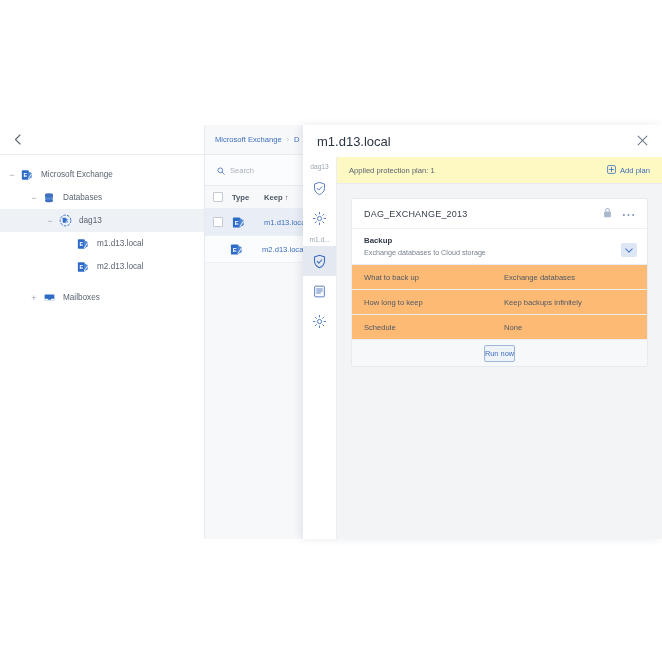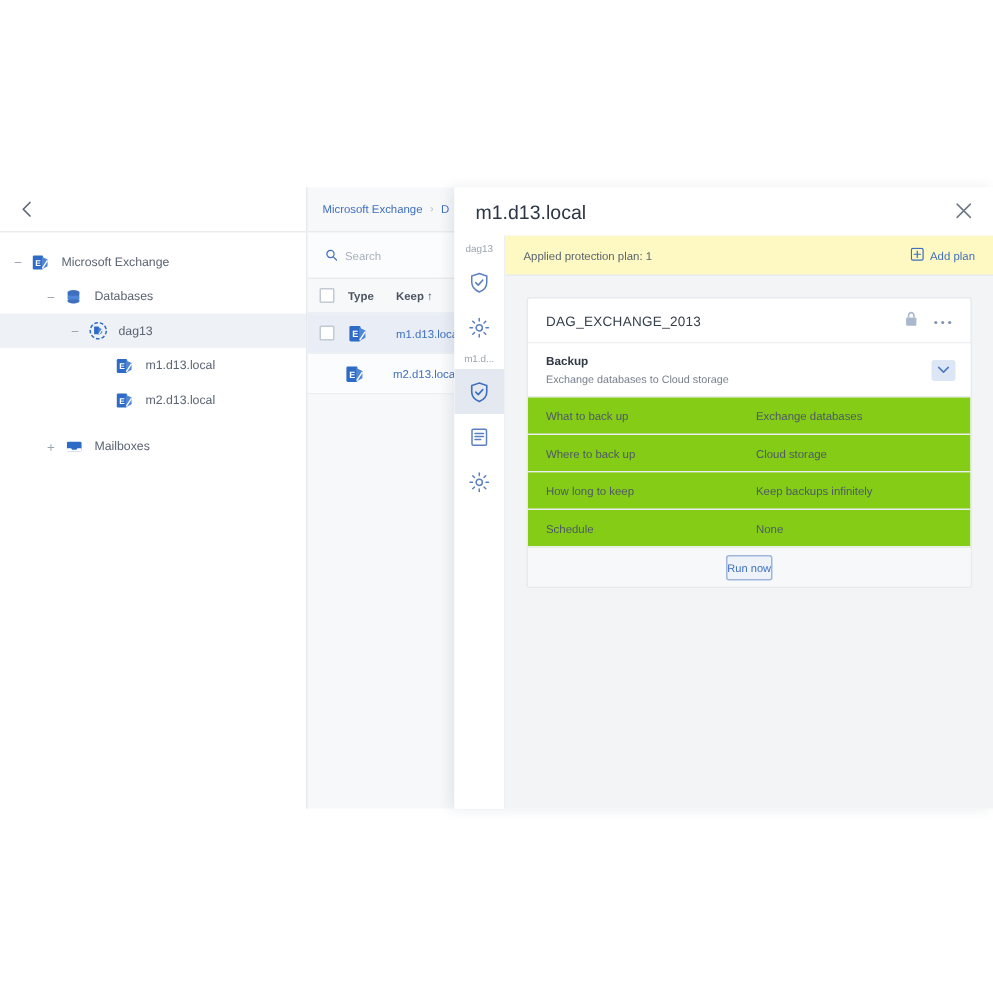--- a/index.html
+++ b/index.html
@@ -111,32 +111,32 @@
     margin:14px 14px 0 14px;background:#ffffff;border:1px solid #e7eaee;
     border-radius:2px;overflow:hidden;
   }
   .card-hd{
     height:29px;display:flex;align-items:center;justify-content:space-between;
     padding:0 12px;font-size:9px;color:#37404d;letter-spacing:.2px;
     border-bottom:1px solid #eef0f3;
   }
   .card-hd .acts{display:flex;align-items:center;gap:10px;}
   .sect{
-    display:flex;align-items:center;justify-content:space-between;
+    display:flex;align-items:flex-end;justify-content:space-between;
     padding:7px 10px 7px 12px;background:#fff;border-bottom:1px solid #e9ecf0;
   }
   .sect .s-title{font-size:7.8px;color:#2f3846;font-weight:bold;margin-bottom:3px;}
   .sect .s-sub{font-size:7.2px;color:#78818d;}
   .chev-btn{
     width:16px;height:14px;border-radius:2px;background:#dde6f5;
     display:flex;align-items:center;justify-content:center;cursor:pointer;
   }
   .prow{
     display:flex;align-items:center;height:24px;padding:0 12px;
-    font-size:7.6px;color:#4e5865;background:#84cc16;
+    font-size:7.6px;color:#4e5865;background:#fdba74;
     border-bottom:1px solid #ebeef1;
   }
   .prow .k{width:140px;flex:0 0 140px;}
   .prow .v{color:#4e5865;}
   .runbar{
     height:26px;display:flex;align-items:center;justify-content:center;
     background:#f7f8fa;
   }
   .runbtn{
     font-size:7.4px;color:#3f6fbf;border:1px solid #9fb6da;border-radius:2px;
@@ -383,24 +383,20 @@
                   <path d="M1 1l4 4 4-4" fill="none" stroke="#4f79c4" stroke-width="1.3" stroke-linecap="round" stroke-linejoin="round"></path>
                 </svg>
             </span>
           </div>
 
           <div class="prow">
             <span class="k">What to back up</span>
             <span class="v">Exchange databases</span>
           </div>
           <div class="prow">
-            <span class="k">Where to back up</span>
-            <span class="v">Cloud storage</span>
-          </div>
-          <div class="prow">
             <span class="k">How long to keep</span>
             <span class="v">Keep backups infinitely</span>
           </div>
           <div class="prow">
             <span class="k">Schedule</span>
             <span class="v">None</span>
           </div>
 
           <div class="runbar">
             <span class="runbtn">Run now</span>

